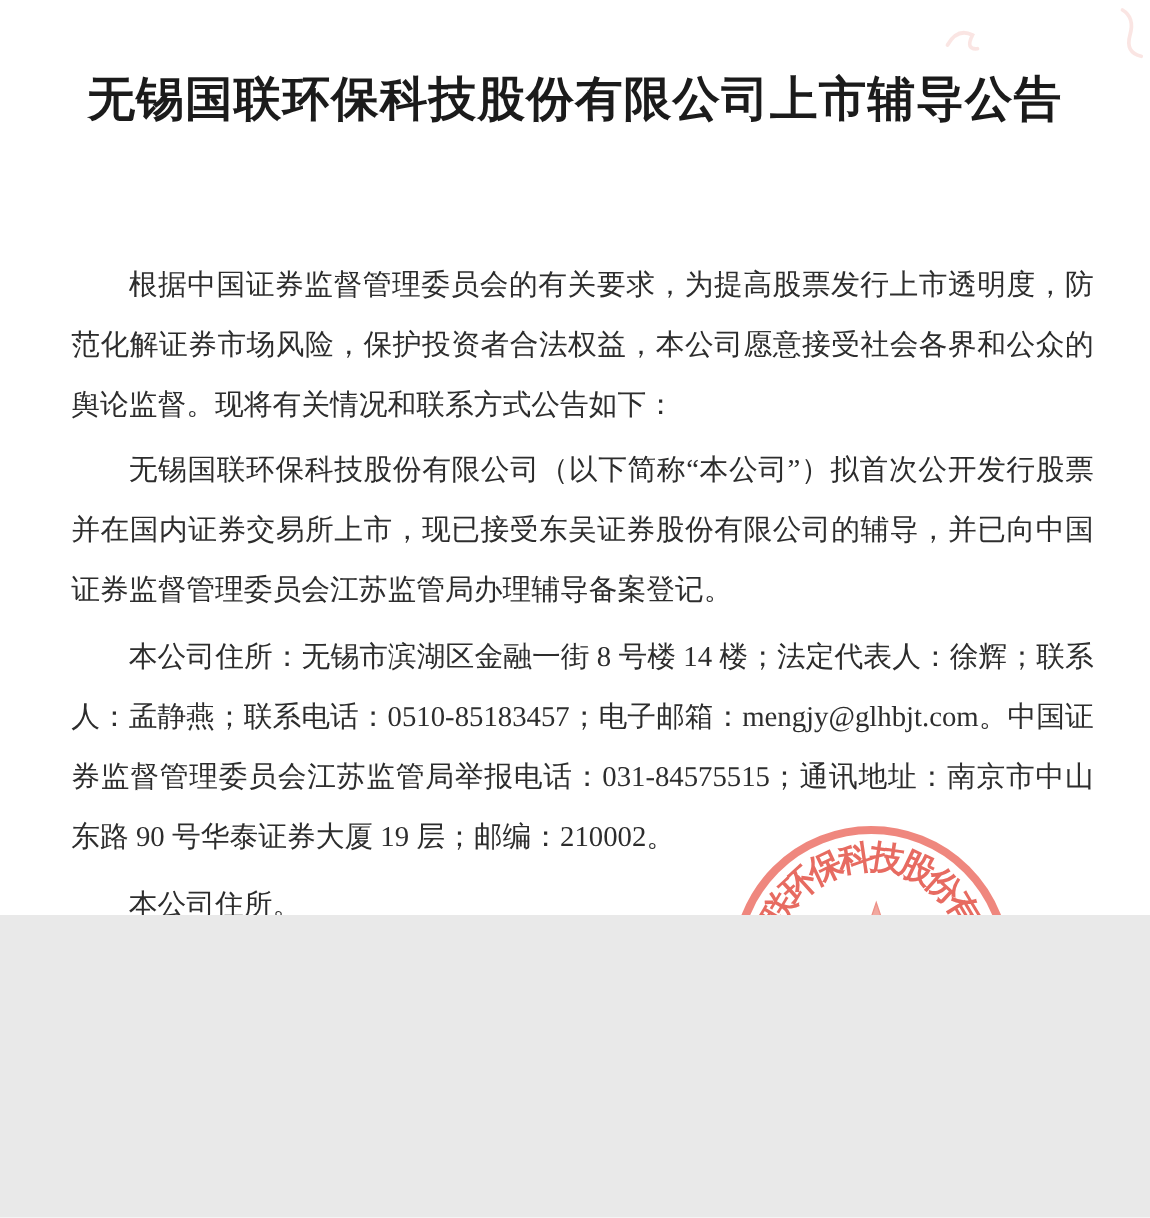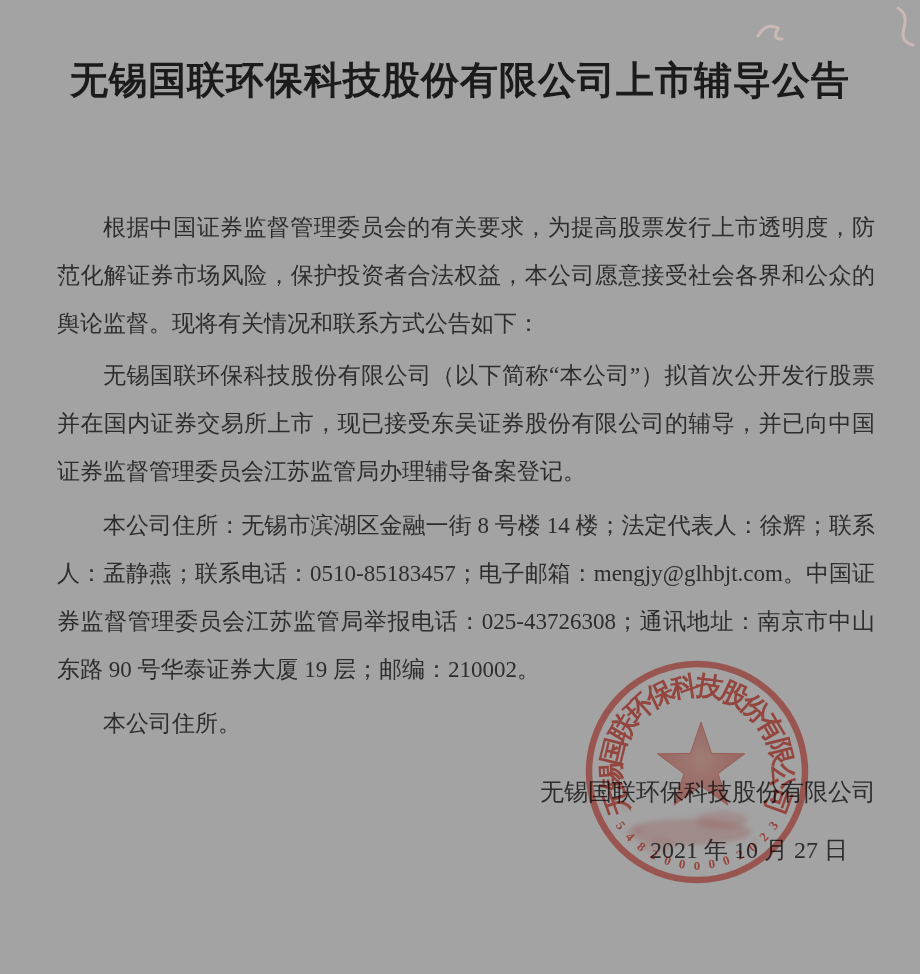--- a/index.html
+++ b/index.html
@@ -1,20 +1,20 @@
 <!DOCTYPE html>
 <html><head>
 <meta charset="utf-8">
 <style>
   html,body{margin:0;padding:0;background:#e9e9e9;}
   .page{
     position:relative;
-    width:920px;height:974px;
+    width:920px;height:732px;
     margin:0 auto;
-    background:#a3a3a3;
+    background:#ffffff;
     overflow:hidden;
     font-family:"Liberation Serif","DejaVu Serif",serif;
     color:#2d2d2d;
   }
   .doc-title{
     margin:56px 40px 0;
     font-size:38px;
     line-height:48px;
     font-weight:700;
     text-align:center;
@@ -92,21 +92,21 @@
   <svg class="corner-marks" width="180" height="60">
     <path d="M18,34 q8,-14 20,-8 q-6,12 4,11" stroke="#f6cdc8" fill="none" stroke-width="3" stroke-linecap="round"></path>
     <path d="M158,6 q10,6 6,20 q-4,14 9,17" stroke="#f6cdc8" fill="none" stroke-width="3" stroke-linecap="round"></path>
   </svg>
 
   <h1 class="doc-title">无锡国联环保科技股份有限公司上市辅导公告</h1>
 
   <div class="doc-body">
     <p>根据中国证券监督管理委员会的有关要求，为提高股票发行上市透明度，防范化解证券市场风险，保护投资者合法权益，本公司愿意接受社会各界和公众的舆论监督。现将有关情况和联系方式公告如下：</p>
     <p>无锡国联环保科技股份有限公司（以下简称“本公司”）拟首次公开发行股票并在国内证券交易所上市，现已接受东吴证券股份有限公司的辅导，并已向中国证券监督管理委员会江苏监管局办理辅导备案登记。</p>
-    <p class="para-contact">本公司住所：无锡市滨湖区金融一街 8 号楼 14 楼；法定代表人：徐辉；联系人：孟静燕；联系电话：0510-85183457；电子邮箱：mengjy@glhbjt.com。中国证券监督管理委员会江苏监管局举报电话：025-43726308；通讯地址：南京市中山东路 90 号华泰证券大厦 19 层；邮编：210002。</p>
+    <p class="para-contact">本公司住所：无锡市滨湖区金融一街 8 号楼 14 楼；法定代表人：徐辉；联系人：孟静燕；联系电话：0510-85183457；电子邮箱：mengjy@glhbjt.com。中国证券监督管理委员会江苏监管局举报电话：031-84575515；通讯地址：南京市中山东路 90 号华泰证券大厦 19 层；邮编：210002。</p>
     <p class="closing">本公司住所。</p>
   </div>
 
   <div class="signature-line">无锡国联环保科技股份有限公司</div>
   <div class="date-line">2021 年 10 月 27 日</div>
 
   <div class="seal">
     <svg viewBox="-150 -150 300 300" width="300" height="300">
       <defs>
         <radialGradient id="starGrad" cx="50%" cy="45%" r="60%">

